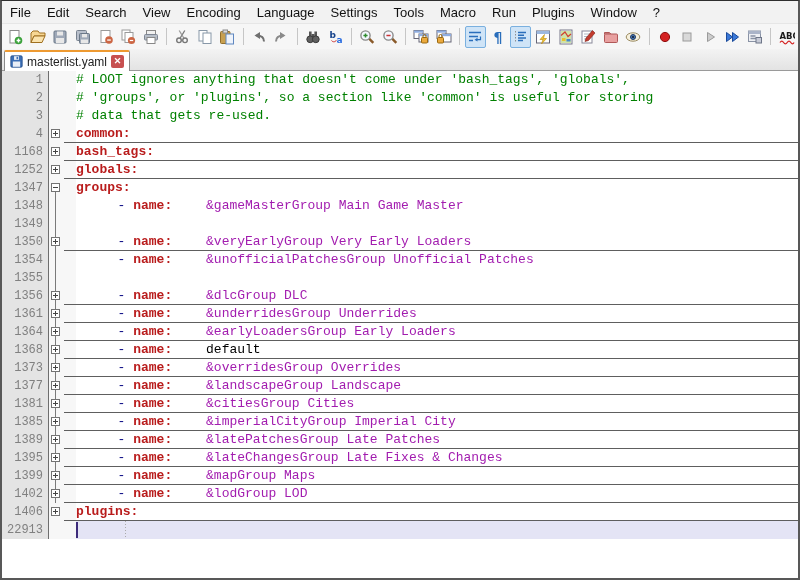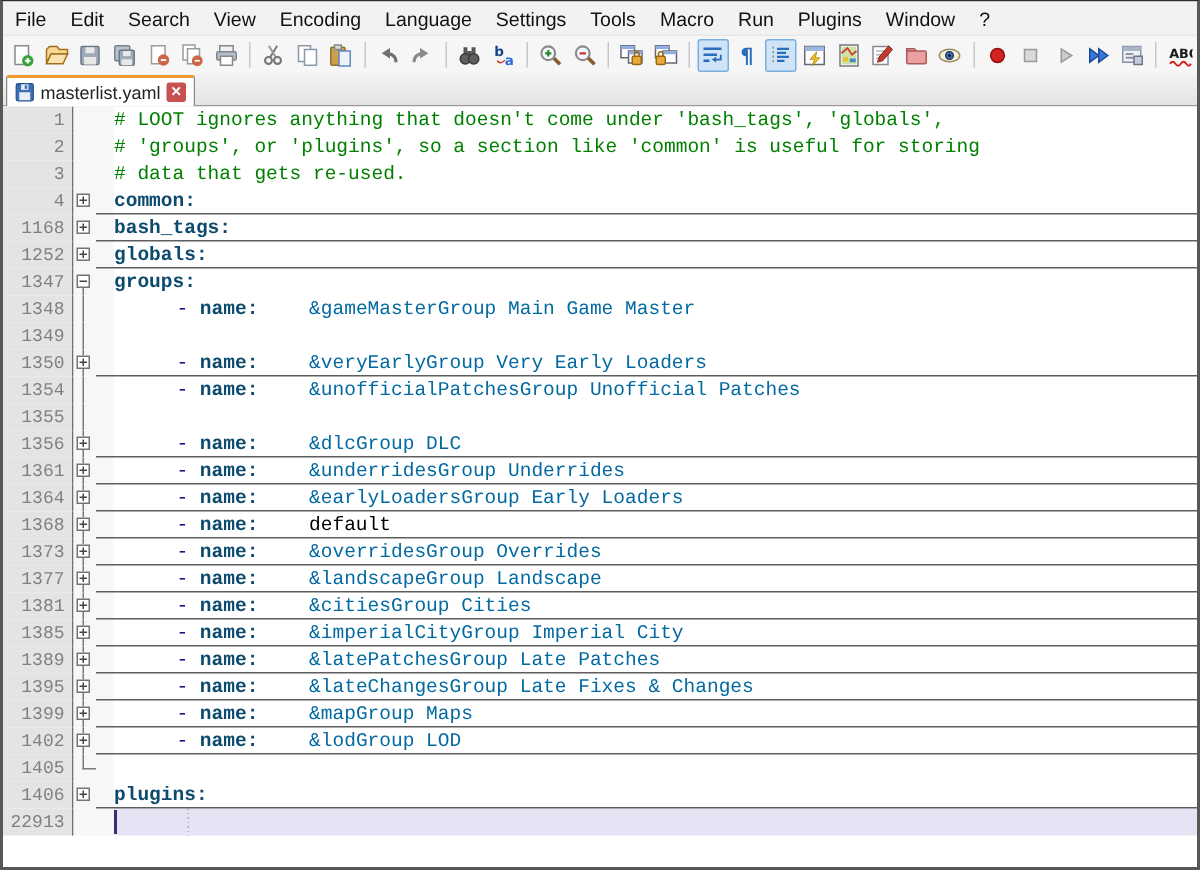--- a/index.html
+++ b/index.html
@@ -26,23 +26,23 @@
   .tab-save svg { width:13px; height:13px; display:block; }
 
   
   #editor { flex:1 1 auto; background:#fff; overflow:hidden; font-family:"Liberation Mono","DejaVu Sans Mono",monospace; font-size:13px; }
   .row { position:relative; height:18px; display:flex; }
   .ln { width:47px; flex:0 0 47px; background:#e4e4e4; border-right:1px solid #6e6e6e; color:#808080; text-align:right; padding-right:5px; line-height:18px; font-size:12px; }
   .fold { width:27px; flex:0 0 27px; position:relative; background:#f7f7f7; }
   .txt { flex:1 1 auto; position:relative; line-height:18px; white-space:pre; color:#000; }
   .txt.cur { background:#e4e4f5; }
   .seg.comment { color:#008000;text-align:right; }
-  .seg.key { color:#0c4a6e; font-weight:bold; }
+  .seg.key { color:#b91c1c; font-weight:bold; }
   .seg.dash { color:#000080; }
-  .seg.anchor { color:#0369a1; }
+  .seg.anchor { color:#a21caf; }
   .seg.plain { color:#000;margin-left:26px; }
   .fbox { position:absolute; left:2px; top:4px; width:9px; height:9px; background:#fff; border:1px solid #737373; z-index:2; }
   .fbox::before { content:''; position:absolute; left:1px; top:3px; width:5px; height:1px; background:#444; }
   .fbox.plus::after { content:''; position:absolute; left:3px; top:1px; width:1px; height:5px; background:#444; }
   .fl { position:absolute; left:6px; width:1px; background:#7a7a7a; }
   .fl.full { top:0; bottom:0; }
   .fl.above { top:0; height:4px; }
   .fl.below { top:13px; bottom:0; }
   .fl.half { top:0; height:10px; }
   .ftick { position:absolute; left:6px; top:9px; width:9px; height:1px; background:#7a7a7a; }
@@ -515,28 +515,20 @@
         <div class="ln">1402</div>
         <div class="fold">
           <span class="fl above"></span>
           <span class="fl below"></span>
           <span class="fbox plus"></span>
         </div>
         <div class="txt"><span class="seg plain">  </span><span class="seg dash">- </span><span class="seg key">name:</span><span class="seg plain"> </span><span class="seg anchor">&amp;lodGroup LOD</span></div>
         <span class="ful"></span>
       </div>
       <div class="row">
-        <div class="ln">1405</div>
-        <div class="fold">
-          <span class="fl half"></span>
-          <span class="ftick"></span>
-        </div>
-        <div class="txt"></div>
-      </div>
-      <div class="row">
         <div class="ln">1406</div>
         <div class="fold">
           <span class="fbox plus"></span>
         </div>
         <div class="txt"><span class="seg key">plugins:</span></div>
         <span class="ful"></span>
       </div>
       <div class="row">
         <div class="ln">22913</div>
         <div class="fold"></div>

